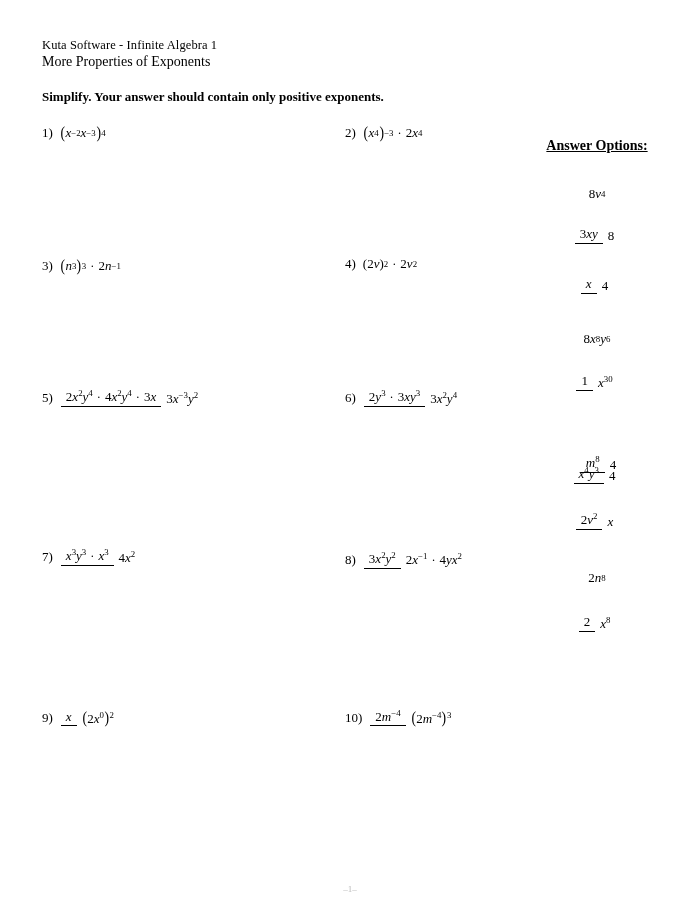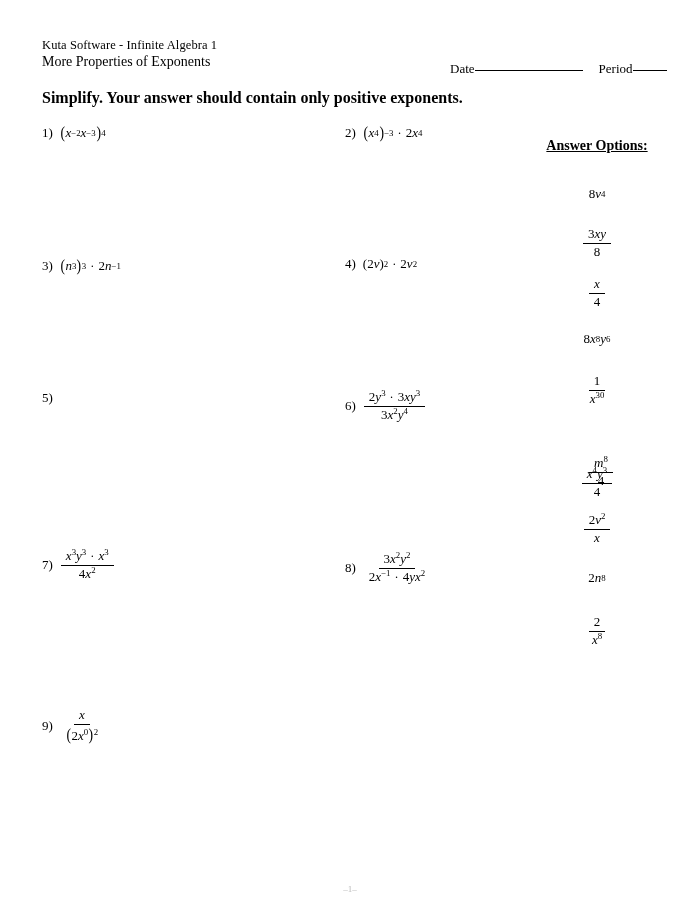--- a/index.html
+++ b/index.html
@@ -62,21 +62,21 @@
   }
   .rule-name  { width: 232px; }
   .rule-date  { width: 108px; }
   .rule-per   { width: 34px; }
   .gap-small  { display:inline-block; width: 16px; }
 
   .instructions {
     position: absolute;
     left: 42px;
     top: 89px;
-    font-size: 16px;
+    font-size: 13px;
     font-weight: bold;
     white-space: nowrap;
   }
 
   
   .problems {
     position: absolute;
     left: 0;
     top: 0;
     width: 700px;
@@ -121,21 +121,21 @@
   .paren-big {
     font-size: 1.28em;
     font-style: normal;
     display: inline-block;
     transform: scaleX(0.82);
   }
 
   
   .frac {
     display: inline-flex;
-    flex-direction: column;
+    flex-direction: row;
     align-items: center;
     vertical-align: middle;
     margin: 0 1px;
     line-height: 1.12;
   }
   .frac > .fnum {
     padding: 0 5px 1px 5px;
     border-bottom: 1px solid #000;
     white-space: nowrap;
   }
@@ -179,23 +179,20 @@
   }
 </style>
 </head>
 <body>
 
 <div class="sheet-header">
   <div class="software-line">Kuta Software - Infinite Algebra 1</div>
   <div class="worksheet-title">More Properties of Exponents</div>
 
 
-  <div class="date-period-field">
-    <span>Date</span><span class="rule rule-date"></span><span class="gap-small"></span><span>Period</span><span class="rule rule-per"></span>
-  </div>
 </div>
 
 <div class="instructions">Simplify.  Your answer should contain only positive exponents.</div>
 
 <div class="problems">
 
   <div class="problem col-left" style="top:123px;">
     <span class="q-num">1)</span>
     <span class="math">
         <span class="paren-big">(</span>
@@ -218,20 +215,26 @@
     <span class="math"><span class="paren-big">(</span><span class="v">n</span><sup class="num">3</sup><span class="paren-big">)</span><sup class="num">3</sup><span class="dot">·</span>2<span class="v">n</span><sup class="num">−1</sup></span>
   </div>
 
   <div class="problem col-right" style="top:256px;">
     <span class="q-num">4)</span>
     <span class="math">(2<span class="v">v</span>)<sup class="num">2</sup><span class="dot">·</span>2<span class="v">v</span><sup class="num">2</sup></span>
   </div>
 
   <div class="problem col-left" style="top:390px;">
     <span class="q-num">5)</span>
+    <span class="math">
+      <span class="frac">
+        <span class="fnum">2<span class="v">x</span><sup class="num">2</sup><span class="v">y</span><sup class="num">4</sup><span class="dot">·</span>4<span class="v">x</span><sup class="num">2</sup><span class="v">y</span><sup class="num">4</sup><span class="dot">·</span>3<span class="v">x</span></span>
+        <span class="fden">3<span class="v">x</span><sup class="num">−3</sup><span class="v">y</span><sup class="num">2</sup></span>
+      </span>
+    </span>
   </div>
 
   <div class="problem col-right" style="top:390px;">
     <span class="q-num">6)</span>
     <span class="math">
       <span class="frac">
         <span class="fnum">2<span class="v">y</span><sup class="num">3</sup><span class="dot">·</span>3<span class="v">xy</span><sup class="num">3</sup></span>
         <span class="fden">3<span class="v">x</span><sup class="num">2</sup><span class="v">y</span><sup class="num">4</sup></span>
       </span>
     </span>
@@ -260,20 +263,29 @@
   <div class="problem col-left" style="top:708px;">
     <span class="q-num">9)</span>
     <span class="math">
       <span class="frac">
         <span class="fnum"><span class="v">x</span></span>
         <span class="fden"><span class="paren-big">(</span>2<span class="v">x</span><sup class="num">0</sup><span class="paren-big">)</span><sup class="num">2</sup></span>
       </span>
     </span>
   </div>
 
+  <div class="problem col-right" style="top:708px;">
+    <span class="q-num">10)</span>
+    <span class="math">
+      <span class="frac">
+        <span class="fnum">2<span class="v">m</span><sup class="num">−4</sup></span>
+        <span class="fden"><span class="paren-big">(</span>2<span class="v">m</span><sup class="num">−4</sup><span class="paren-big">)</span><sup class="num">3</sup></span>
+      </span>
+    </span>
+  </div>
 
 </div>
 
 <div class="answers-panel">
   <div class="answers-heading">Answer Options:</div>
 </div>
 
 <div class="answer-item" style="left:522px; top:186px;">
   <span class="math">8<span class="v">v</span><sup class="num">4</sup></span>
 </div>

